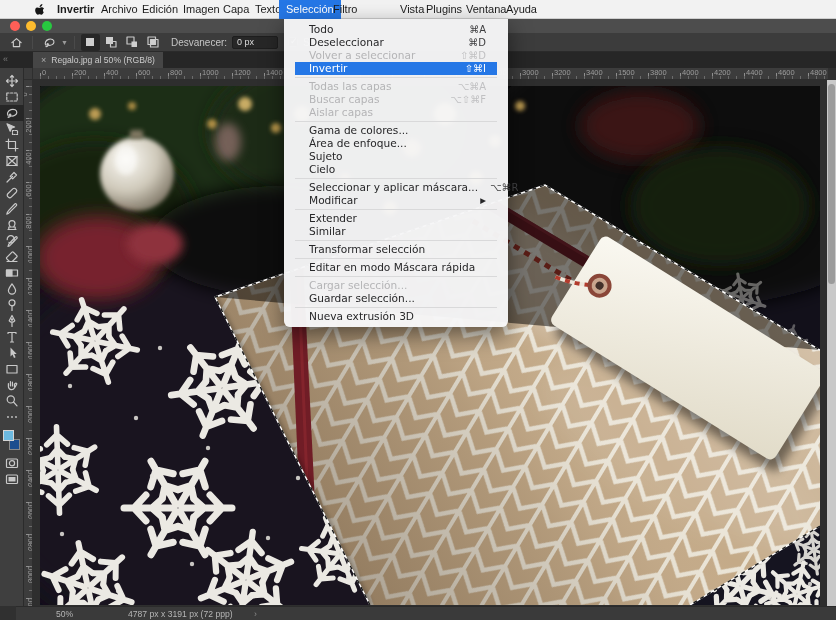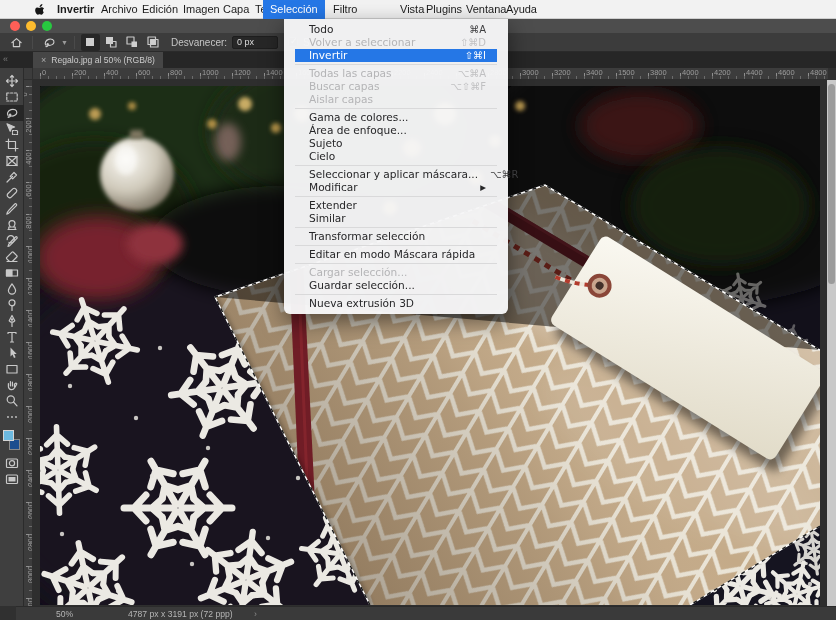--- a/index.html
+++ b/index.html
@@ -93,21 +93,21 @@
           <path fill="#161616" d="M9.4,3.3c-.6.7-1.5,1.1-2.3,1 0-.9.4-1.7.9-2.2.6-.6,1.5-1,2.2-1 .1.8-.3,1.6-.8,2.2zM7,5c.8,0,1.3-.5,2.4-.5 1,0,2,.6,2.5,1.5-1.3.8-1.6,2.7-.3,3.9-.4,1-1.4,2.7-2.5,2.7-.8,0-1-.5-2-.5s-1.3.5-2,.5c-1.1,0-2.3-1.9-2.6-3.3-.5-2,.2-4.4,2.2-4.4.9,0,1.5.6,2.3.6z"></path>
         </svg>
     </span>
     <div id="menubar-items">
         <div class="mb-item bold" style="left: 50px;">Invertir</div>
         <div class="mb-item" style="left: 94px;">Archivo</div>
         <div class="mb-item" style="left: 135px;">Edición</div>
         <div class="mb-item" style="left: 176px;">Imagen</div>
         <div class="mb-item" style="left: 216px;">Capa</div>
         <div class="mb-item" style="left: 248px;">Texto</div>
-        <div class="mb-item active" style="background: rgb(37, 119, 230); left: 263px;">Selección</div>
+        <div class="mb-item active" style="background: rgb(37, 119, 230); left: 279px;">Selección</div>
         <div class="mb-item" style="left: 326px;">Filtro</div>
         <div class="mb-item" style="left: 357px; margin-top: 44px;">3D</div>
         <div class="mb-item" style="left: 393px;">Vista</div>
         <div class="mb-item" style="left: 419px;">Plugins</div>
         <div class="mb-item" style="left: 459px;">Ventana</div>
         <div class="mb-item" style="left: 499px;">Ayuda</div>
       </div>
   </div>
 
   <div class="abs" id="titlebar">
@@ -527,20 +527,24 @@
     <span id="status-zoom">50%</span>
     <span id="status-info">4787 px x 3191 px (72 ppp)</span>
     <span id="status-chevron">›</span>
   </div>
 
   <div class="abs" id="dropdown-menu">
       <div class="dd-item">
         <span>Todo</span>
         <span class="sc">⌘A</span>
       </div>
+      <div class="dd-item">
+        <span>Deseleccionar</span>
+        <span class="sc">⌘D</span>
+      </div>
       <div class="dd-item disabled">
         <span>Volver a seleccionar</span>
         <span class="sc">⇧⌘D</span>
       </div>
       <div class="dd-item hl" style="background: rgb(37, 119, 230);">
         <span>Invertir</span>
         <span class="sc">⇧⌘I</span>
       </div>
       <div class="dd-sep"></div>
       <div class="dd-item disabled">

